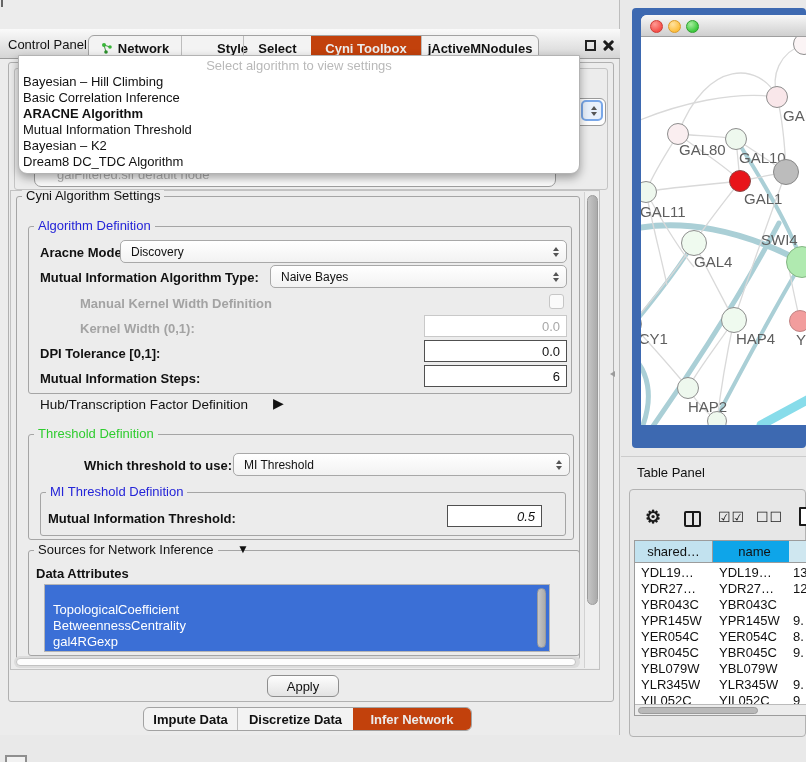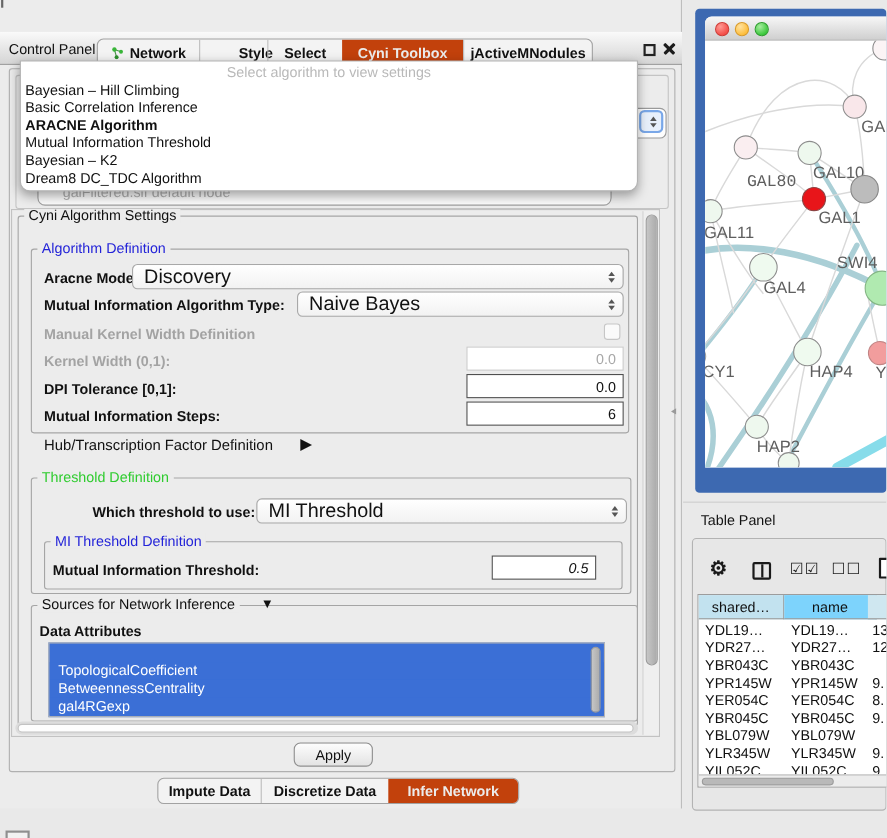--- a/index.html
+++ b/index.html
@@ -1,24 +1,24 @@
 <!DOCTYPE html>
 <html><head>
 <meta charset="utf-8">
 <style>
   html,body{margin:0;padding:0;background:#e9e9e9;font-family:"Liberation Sans",sans-serif;}
   #app{position:relative;width:806px;height:762px;overflow:hidden;background:#e9e9e9;}
   .abs{position:absolute;}
   .lbl{position:absolute;font-size:13px;color:#111;white-space:nowrap;}
   .b{font-weight:bold;}
-  .dis{color:#a3a3a3;}
+  .dis{color:#a3a3a3;margin-left:40px;}
   .group{position:absolute;border:1px solid #a5a5a5;border-radius:3px;}
   .legend{position:absolute;font-size:13px;background:#ececec;padding:0 4px;line-height:14px;white-space:nowrap;}
   .combo{position:absolute;background:linear-gradient(#ffffff,#f2f2f2);border:1px solid #a8a8a8;border-radius:5px;
-         font-size:18px;color:#111;display:flex;align-items:center;padding-left:10px;box-sizing:border-box;}
+         font-size:12px;color:#111;display:flex;align-items:center;padding-left:10px;box-sizing:border-box;}
   .arrs{position:absolute;right:7px;top:50%;transform:translateY(-50%);display:flex;flex-direction:column;gap:2px;}
   .tri-up{width:0;height:0;border-left:3.5px solid transparent;border-right:3.5px solid transparent;border-bottom:4.5px solid #555;}
   .tri-dn{width:0;height:0;border-left:3.5px solid transparent;border-right:3.5px solid transparent;border-top:4.5px solid #555;}
   .field{position:absolute;background:#fff;border:1.5px solid #505050;font-size:13px;color:#111;
          display:flex;align-items:center;justify-content:flex-end;padding-right:6px;box-sizing:border-box;}
   .field.off{border:1px solid #c9c9c9;color:#a8a8a8;}
   .titlebar{position:absolute;left:0;top:0;width:620px;height:30px;background:linear-gradient(#fafafa,#d5d5d5);
             border-bottom:1px solid #9a9a9a;box-sizing:border-box;margin-top:29px;}
   .tabstrip{position:absolute;background:#f3f3f3;border:1px solid #a2a2a2;border-radius:6px;display:flex;overflow:hidden;}
   .tabseg{font-size:13px;font-weight:bold;color:#111;display:flex;align-items:center;justify-content:center;
@@ -254,21 +254,21 @@
             <path d="M47,351 C53,362 64,374 76,384"></path>
             <path d="M136,60 C142,84 144,110 145,135"></path>
             <path d="M159,284 C154,262 150,244 147,226"></path>
           </g>
         </svg>
 
       <div class="net-node" style="left: 152px; top: -4px; width: 22px; height: 22px; background: rgb(251, 244, 245); border: 1.5px solid rgb(141, 141, 141);"></div>
           <div class="net-node" style="left: 125px; top: 49px; width: 22px; height: 22px; background: rgb(249, 231, 234); border: 1.5px solid rgb(141, 141, 141);"></div>
           <div class="net-label" style="left: 142px; top: 70px;">GAL</div>
           <div class="net-node" style="left: 26px; top: 86px; width: 22px; height: 22px; background: rgb(250, 238, 240); border: 1.5px solid rgb(141, 141, 141);"></div>
-          <div class="net-label" style="left: 38px; top: 120px; font-family: Liberation Mono, monospace;">GAL80</div>
+          <div class="net-label" style="left: 38px; top: 104px;">GAL80</div>
           <div class="net-node" style="left: 84px; top: 91px; width: 22px; height: 22px; background: rgb(238, 248, 238); border: 1.5px solid rgb(141, 141, 141);"></div>
           <div class="net-label" style="left: 98px; top: 112px;">GAL10</div>
           <div class="net-node" style="left: 132px; top: 122px; width: 26px; height: 26px; background: rgb(188, 188, 188); border: 1.5px solid rgb(135, 135, 135);"></div>
           <div class="net-node" style="left: 88px; top: 133px; width: 22px; height: 22px; background: rgb(232, 21, 26); border: 1.5px solid rgb(141, 68, 68);"></div>
           <div class="net-label" style="left: 103px; top: 153px;">GAL1</div>
           <div class="net-node" style="left: -6px; top: 144px; width: 22px; height: 22px; background: rgb(238, 248, 238); border: 1.5px solid rgb(141, 141, 141);"></div>
           <div class="net-label" style="left: -1px; top: 166px;">GAL11</div>
           <div class="net-node" style="left: 145px; top: 209px; width: 32px; height: 32px; background: rgb(176, 234, 176); border: 1.5px solid rgb(132, 181, 132);"></div>
           <div class="net-label" style="left: 120px; top: 194px;">SWI4</div>
           <div class="net-node" style="left: 40px; top: 193px; width: 26px; height: 26px; background: rgb(239, 250, 239); border: 1.5px solid rgb(141, 141, 141);"></div>
@@ -296,21 +296,21 @@
       <span class="abs" style="left:5.5px;top:0;width:2px;height:12px;background:#1a1a1a;"></span>
     </span>
     <span class="abs" style="left:88px;top:19px;font-size:14px;color:#1a1a1a;letter-spacing:1px;">☑☑</span>
     <span class="abs" style="left:126px;top:19px;font-size:14px;color:#1a1a1a;letter-spacing:1px;">☐☐</span>
     <span class="abs" style="left:169px;top:17px;width:15px;height:19px;border:2px solid #1a1a1a;border-radius:1px;box-sizing:border-box;background:#fff;"></span>
 
     <div class="abs" style="left:4px;top:50px;width:173px;height:176px;background:#fff;border:1px solid #9c9c9c;box-sizing:border-box;overflow:hidden;">
       <div class="thead" style="left:0;width:78px;background:#c2e2ef;">
         <span>shared…</span>
       </div>
-      <div class="thead" style="left:78px;width:84px;background:#7dd3fc;">
+      <div class="thead" style="left:78px;width:84px;background:#0ea5e9;">
         <span>name</span>
       </div>
       <div class="thead" style="left:154px;width:20px;background:#cfe7f0;border-right:none;"></div>
 
       <div class="abs" id="table-rows" style="left:0;top:22px;width:173px;height:141px;overflow:hidden;">
 
         <div class="trow-cell" style="left:6px;top:2px;">YDL19…</div>
         <div class="trow-cell" style="left:84px;top:2px;">YDL19…</div>
         <div class="trow-cell" style="left:158px;top:2px;text-align:center;">13</div>
         <div class="trow-cell" style="left:6px;top:18px;">YDR27…</div>

